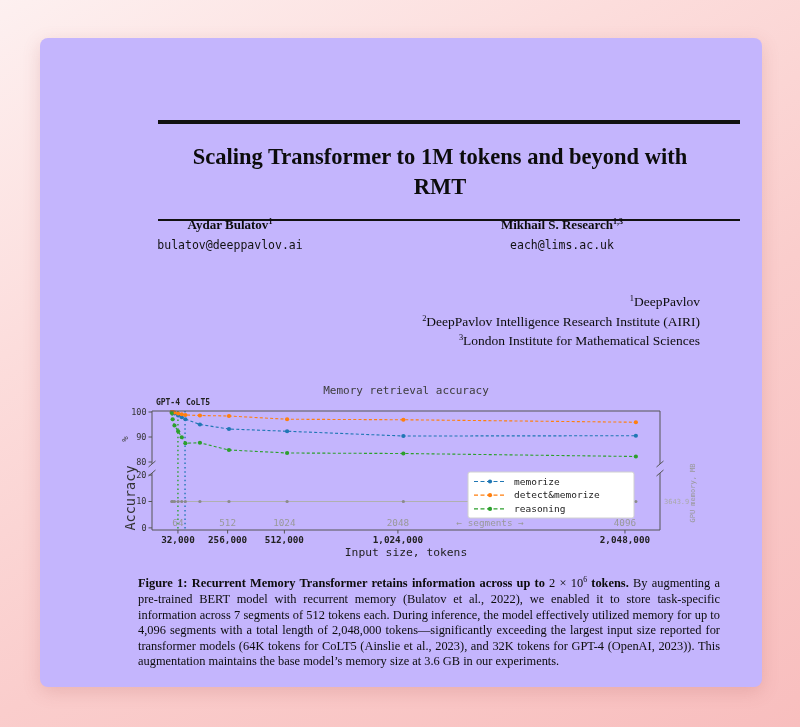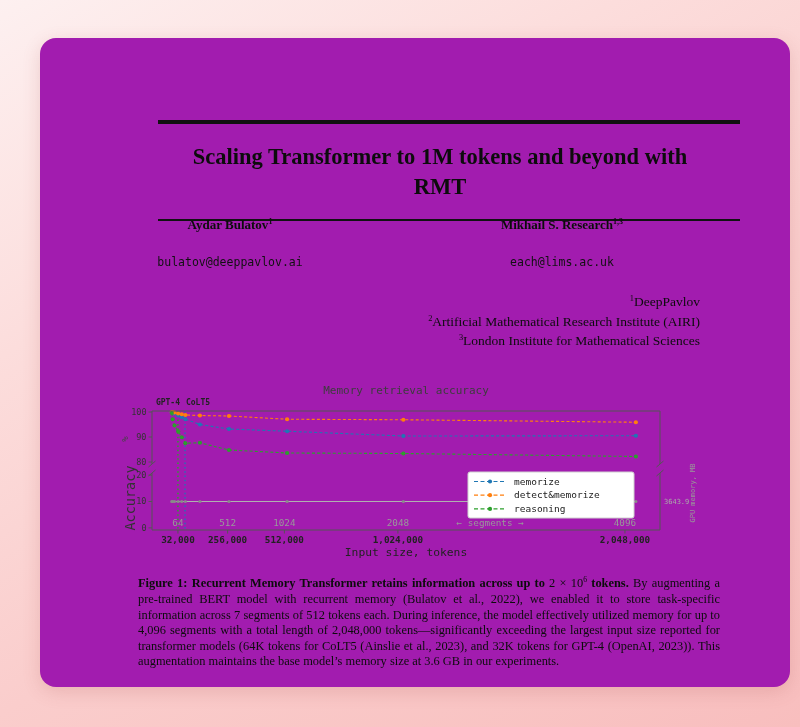--- a/index.html
+++ b/index.html
@@ -3,38 +3,37 @@
 <meta charset="utf-8">
 <style>
   html,body{margin:0;padding:0;}
   body{
     width:800px;height:727px;overflow:hidden;position:relative;
     background:linear-gradient(150deg,#fdf0f0 0%,#fcdddc 30%,#facdcc 60%,#f8bebe 100%);
     font-family:"Liberation Serif",serif;
   }
   .card{
     position:absolute;left:40px;top:38px;width:722px;height:649px;
-    background:#a21caf;border-radius:16px;
+    background:#c4b5fd;border-radius:8px;
     box-shadow:0 5px 18px rgba(170,80,80,0.20);
-    padding-left:28px;
   }
   .rule{position:absolute;left:118px;width:582px;background:#111;}
   .rule-top{top:82px;height:4px;}
   .rule-mid{top:181px;height:2px;}
   .paper-title{
     position:absolute;left:80px;top:104px;width:640px;
     text-align:center;font-weight:bold;font-size:22.5px;line-height:30px;color:#0c0c0c;
   }
   .authors{position:absolute;top:217px;left:0;width:800px;height:60px;}
   .author-col{position:absolute;text-align:center;}
   .author-col.c1{left:140px;width:180px;}
   .author-col.c2{left:312px;width:180px;}
   .author-col.c3{left:472px;width:180px;}
   .author-name{font-weight:bold;font-size:13px;color:#0c0c0c;}
-  .author-email{font-family:"DejaVu Sans Mono",monospace;font-size:11.5px;margin-top:22px;color:#111;}
+  .author-email{font-family:"DejaVu Sans Mono",monospace;font-size:11.5px;margin-top:5px;color:#111;}
   sup{font-size:62%;vertical-align:super;line-height:0;}
   .affils{position:absolute;top:292px;left:100px;width:600px;text-align:right;
     font-size:13.5px;line-height:19.5px;color:#0c0c0c;}
   .chart-wrap{position:absolute;left:112px;top:378px;width:600px;height:185px;}
   .caption{
     position:absolute;left:118px;top:564px;width:582px;
     font-size:12.4px;line-height:15.6px;text-align:justify;color:#0c0c0c;margin-left:20px;
   }
   .caption b{font-weight:bold;}
 </style>
@@ -59,21 +58,21 @@
     <div class="author-email">bulatov@deeppavlov.ai</div>
   </div>
   <div class="author-col c3">
     <div class="author-name"><span>Mikhail S. Research</span><sup>1,3</sup></div>
     <div class="author-email">each@lims.ac.uk</div>
   </div>
 </div>
 
 <div class="affils">
   <div><sup>1</sup><span>DeepPavlov</span></div>
-  <div><sup>2</sup><span>Artificial Mathematical Research Institute (AIRI)</span></div>
+  <div><sup>2</sup><span>DeepPavlov Intelligence Research Institute (AIRI)</span></div>
   <div><sup>3</sup><span>London Institute for Mathematical Sciences</span></div>
 </div>
 
 <div class="chart-wrap" id="chart"><svg width="600" height="185" viewBox="0 0 600 185" font-family="&quot;DejaVu Sans Mono&quot;,monospace">
       <text x="294" y="16" text-anchor="middle" font-size="11" fill="#3d3d3d">Memory retrieval accuracy</text>
       <line x1="65.94325621999127" y1="33" x2="65.94325621999127" y2="152" stroke="#2ca02c" stroke-width="1.4" stroke-dasharray="1.5 2.8"></line>
       <text x="55.94325621999127" y="27" text-anchor="middle" font-size="8" font-weight="600" fill="#222">GPT-4</text>
       <line x1="73.0388476647752" y1="33" x2="73.0388476647752" y2="152" stroke="#1f77b4" stroke-width="1.4" stroke-dasharray="1.5 2.8"></line>
       <text x="86.0388476647752" y="27" text-anchor="middle" font-size="8" font-weight="600" fill="#222">CoLT5</text>
       <g>

